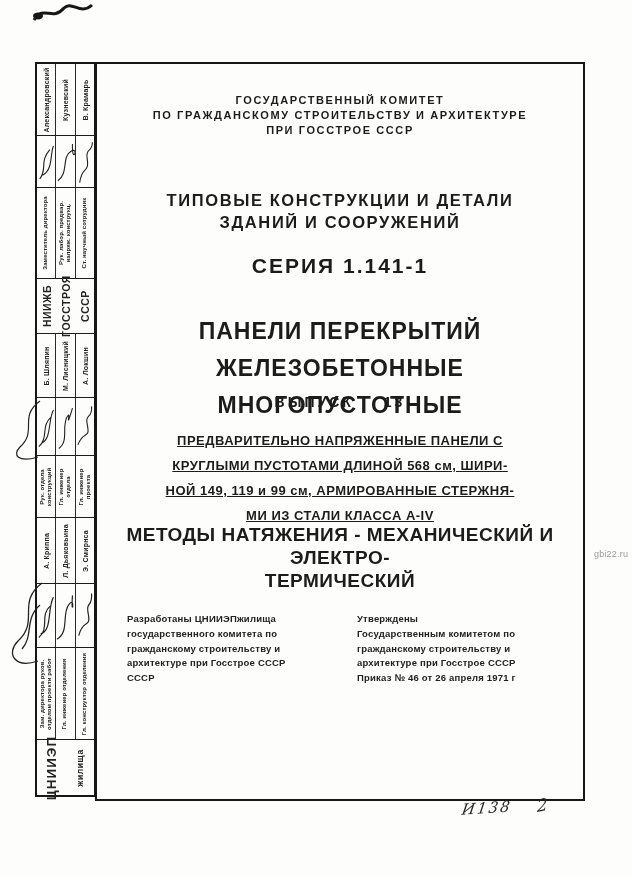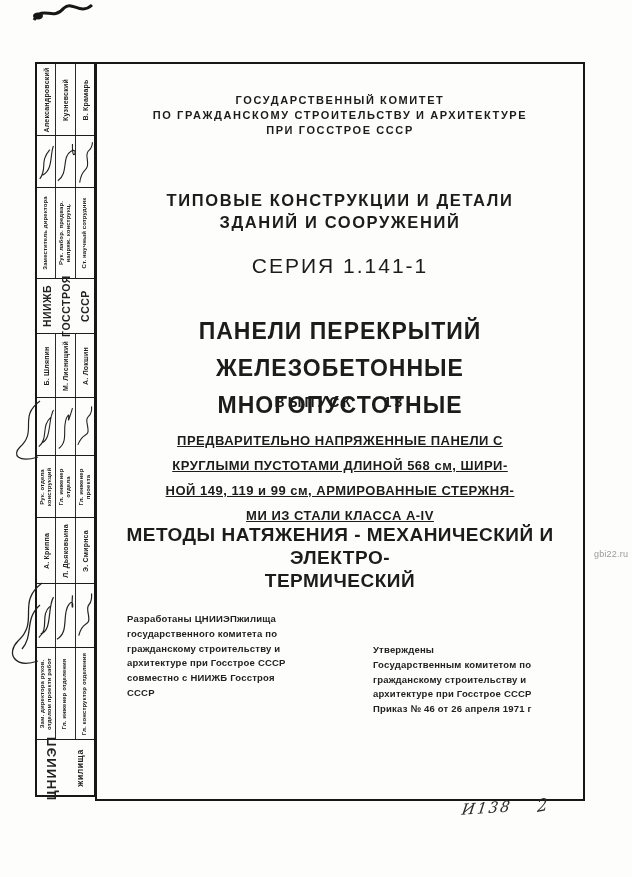--- a/index.html
+++ b/index.html
@@ -27,31 +27,31 @@
   .org-col { position:relative; flex:1; }
   .org1-v { font-size:10.5px; font-weight:700; letter-spacing:0.5px; }
   .org2-big { font-size:13.5px; font-weight:700; letter-spacing:1px; }
   .org2-small { font-size:8.5px; font-weight:700; letter-spacing:0.6px; }
   .sigsvg { width:100%; height:100%; display:block; }
 
   
   .doc-text { position:absolute; left:95px; width:490px; text-align:center; color:#1c1c1c; }
   .header-block { top:93px; font-size:11px; font-weight:700; letter-spacing:1.6px; line-height:15px; }
   .type-title { top:189px; font-size:16.5px; font-weight:700; letter-spacing:1.6px; line-height:22px; }
-  .series-title { top:254px; font-size:21px; font-weight:400; letter-spacing:2px; }
+  .series-title { top:254px; font-size:21px; font-weight:700; letter-spacing:2px; }
   .main-title { top:313px; font-size:23px; font-weight:700; letter-spacing:1px; line-height:37px; }
   .issue-line { top:394px; font-size:14px; font-weight:700; letter-spacing:3px;
                 display:flex; justify-content:center; gap:30px; }
   .description { top:428px; font-size:13px; font-weight:600; letter-spacing:0.5px; line-height:25px;text-decoration:underline; }
   .methods { top:523px; font-size:19px; font-weight:600; letter-spacing:0.5px; line-height:23px; }
 
   .col-block { position:absolute; top:612px; font-size:9.5px; font-weight:700;
                letter-spacing:0.2px; line-height:14.8px; text-align:left; color:#222; }
   .developed { left:127px; width:235px; }
-  .approved { left:373px; width:228px;margin-top:31px; }
+  .approved { left:357px; width:228px; }
 
   .watermark { position:absolute; left:594px; top:549px; font-size:9px; color:#9a9a9a;
                letter-spacing:0.2px; }
 
   .handwriting { position:absolute; font-family:"DejaVu Serif", serif; font-style:italic;
                  color:#2a2a2a; }
   .hw-code { left:462px; top:799px; font-size:15px; transform:rotate(-4deg) skewX(-12deg); letter-spacing:2px; }
   .hw-page { left:537px; top:795px; font-size:17px; transform:rotate(-10deg) skewX(-10deg); }
 
   .scribble-top { position:absolute; left:30px; top:0px; width:66px; height:28px; }
@@ -260,21 +260,20 @@
   <div class="doc-text methods">
     <div>МЕТОДЫ НАТЯЖЕНИЯ - МЕХАНИЧЕСКИЙ  И ЭЛЕКТРО-</div>
     <div>ТЕРМИЧЕСКИЙ</div>
   </div>
 
   <div class="col-block developed">
     <div>Разработаны  ЦНИИЭПжилища</div>
     <div>государственного комитета по</div>
     <div>гражданскому строительству и</div>
     <div>архитектуре при Госстрое СССР</div>
-    <div>совместно с НИИЖБ Госстроя</div>
     <div>СССР</div>
   </div>
 
   <div class="col-block approved">
     <div>Утверждены</div>
     <div>Государственным комитетом по</div>
     <div>гражданскому строительству  и</div>
     <div>архитектуре при Госстрое  СССР</div>
     <div>Приказ  №  46 от   26 апреля 1971 г</div>
   </div>

